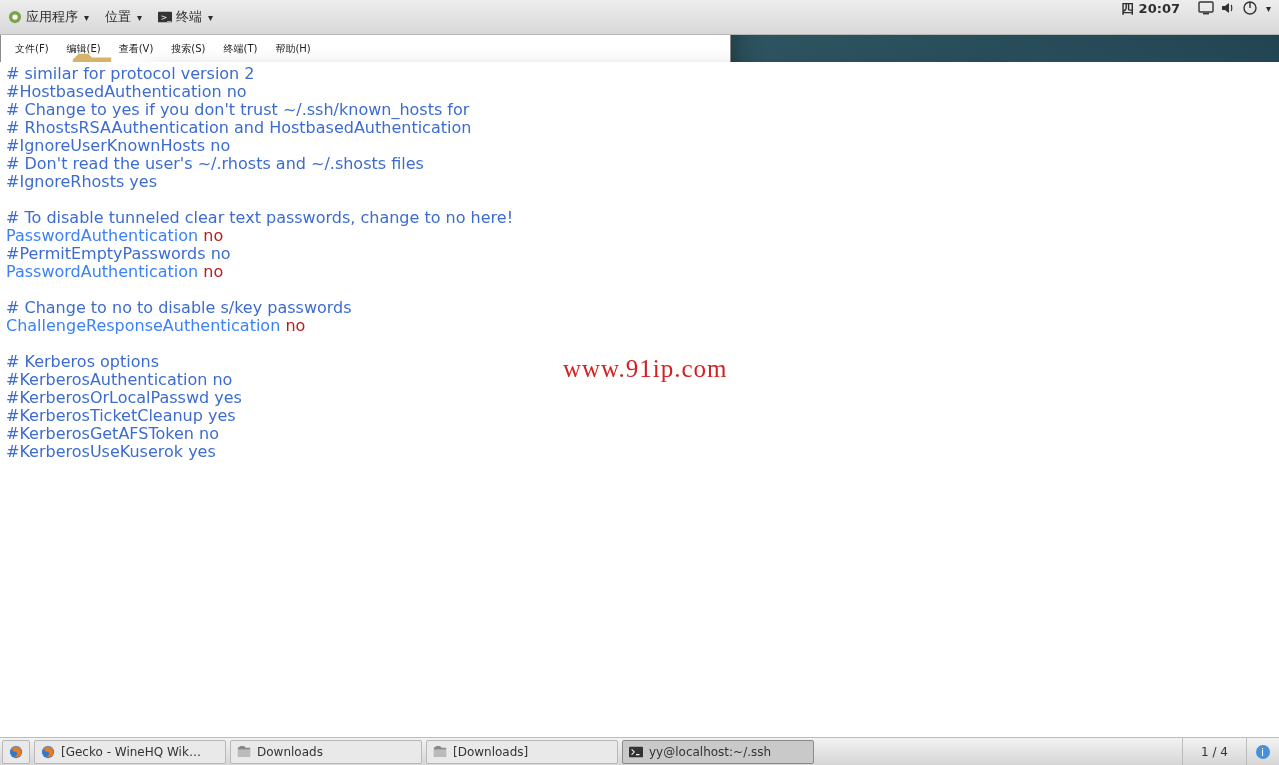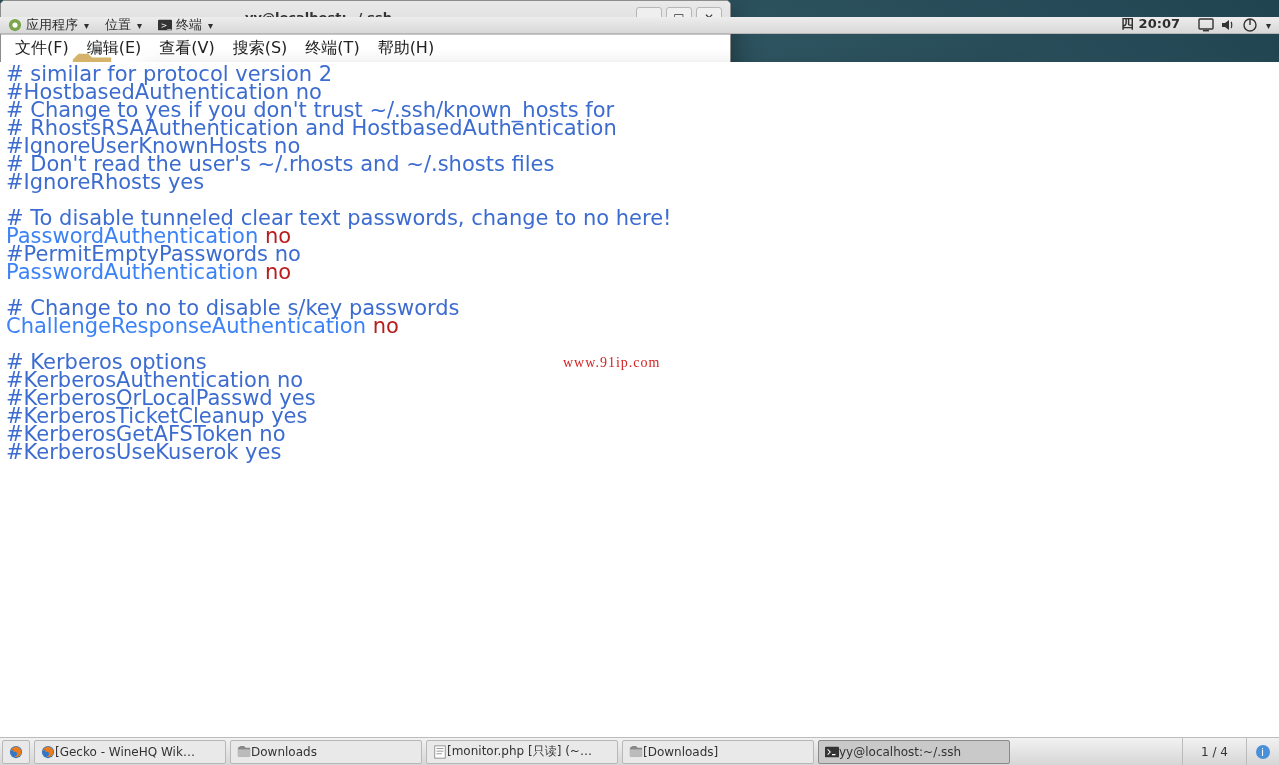--- a/index.html
+++ b/index.html
@@ -1,40 +1,40 @@
 <!DOCTYPE html>
 <html><head>
 <meta charset="utf-8">
 <style>
 *{box-sizing:border-box;margin:0;padding:0;font-family:"DejaVu Sans",sans-serif}
 html,body{width:1279px;height:765px;overflow:hidden}
 body{background:radial-gradient(ellipse at 35% 40%,#4a7a8d 0%,#2e5561 45%,#1c3d4a 100%);position:relative}
 
 
-.top-panel{position:absolute;top:17px;left:0;right:0;height:17px;background:linear-gradient(#ededed,#d8d8d8);border-bottom:1px solid #b7b7b7;display:flex;align-items:flex-end;font-size:13px;color:#2e2e2e}
+.top-panel{position:absolute;top:0;left:0;right:0;height:35px;background:linear-gradient(#ededed,#d8d8d8);border-bottom:1px solid #b7b7b7;display:flex;align-items:flex-start;font-size:13px;color:#2e2e2e}
 .top-panel .menu-item{padding:0 8px;height:100%;display:flex;align-items:center;gap:4px;cursor:pointer}
 .top-panel .menu-item svg{width:14px;height:14px}
 .top-panel .spacer{flex:1}
 .top-panel .clock{padding:0 10px;font-weight:bold}
 .tray{display:flex;align-items:center;gap:6px;padding:0 8px}
 .tray svg{width:16px;height:16px}
 .arrow{font-size:10px;margin-left:2px}
 
 
 .d-icon{position:absolute;width:84px;text-align:center;color:#fff;font-size:12px}
 .d-icon .lbl{margin-top:4px;text-shadow:0 1px 2px rgba(0,0,0,.7)}
 .d-icon svg{width:46px;height:46px}
 
 
 .centos{position:absolute;right:55px;bottom:130px;color:#b4cad2;text-align:right}
 .centos .seven{font-size:74px;font-weight:200;line-height:1}
 .centos .word{font-size:16px;letter-spacing:8px}
 
 
-.watermark{position:absolute;top:355px;left:563px;color:#d42222;font-family:"Times New Roman",serif;font-size:14px;letter-spacing:1px;z-index:60}
+.watermark{position:absolute;top:355px;left:563px;color:#d42222;font-family:"Times New Roman",serif;font-size:25px;letter-spacing:1px;z-index:60}
 
 
 .win{position:absolute;border:1px solid #8d8d8d;border-radius:5px;background:#fff;box-shadow:0 8px 24px rgba(0,0,0,.35)}
 .filewin{top:66px;left:145px;width:870px;height:500px;background:#ededed}
 .fw-toolbar{height:48px;display:flex;align-items:center;padding:0 8px;gap:6px;background:linear-gradient(#e8e8e8,#dedede);border-bottom:1px solid #c6c6c6;border-radius:5px 5px 0 0}
 .btngrp{display:flex;border:1px solid #b3b3b3;border-radius:3px;overflow:hidden;background:#f5f5f5}
 .btngrp .item{padding:6px 10px;border-right:1px solid #c8c8c8;display:flex;align-items:center;gap:4px;font-size:13px;color:#555}
 .btngrp .item:last-child{border-right:none}
 .btngrp .item.active{background:#d8d8d8}
 .fw-body{position:absolute;top:48px;bottom:0;left:0;right:0;background:#fff}
@@ -42,34 +42,34 @@
 .fw-body .peek .sz{color:#999;margin-left:6px}
 .winctrl{display:flex;gap:2px;margin-left:auto}
 .winctrl .wbtn{width:28px;height:26px;border:1px solid #b3b3b3;border-radius:3px;display:flex;align-items:center;justify-content:center;background:#f5f5f5}
 
 
 .termwin{top:131px;left:144px;width:731px;height:504px;z-index:50;background:#fff;border:1px solid #8d8d8d;border-radius:5px;box-shadow:0 10px 30px rgba(0,0,0,.45)}
 .tw-titlebar{height:34px;background:linear-gradient(#e9e9e9,#dcdcdc);border-bottom:1px solid #c6c6c6;border-radius:5px 5px 0 0;display:flex;align-items:center;font-size:13px;color:#333}
 .tw-title{flex:1;text-align:center;font-weight:bold}
 .tw-title-ctrls{display:flex;gap:4px;padding-right:8px}
 .tw-title-ctrls .wbtn{width:26px;height:22px;border:1px solid #b6b6b6;border-radius:3px;background:#efefef;display:flex;align-items:center;justify-content:center;font-size:12px}
-.tw-menubar{height:28px;display:flex;align-items:center;padding:0 6px;gap:2px;border-bottom:1px solid #d7d7d7;font-size:16px}
+.tw-menubar{height:28px;display:flex;align-items:center;padding:0 6px;gap:2px;border-bottom:1px solid #d7d7d7;font-size:10px}
 .tw-menubar .mi{padding:3px 8px;color:#222}
-.term-body{position:absolute;top:62px;left:0;right:0;bottom:0;background:#fff;font-family:"DejaVu Sans Mono",monospace;font-size:21px;line-height:18px;padding:3px 6px;white-space:pre;color:#000}
+.term-body{position:absolute;top:62px;left:0;right:0;bottom:0;background:#fff;font-family:"DejaVu Sans Mono",monospace;font-size:16px;line-height:18px;padding:3px 6px;white-space:pre;color:#000}
 .c-blue{color:#3c6ccf}
 .c-teal{color:#b91c1c}
 .c-orange{color:#3b82f6}
 .term-status{position:absolute;bottom:3px;left:6px;right:6px;font-family:"DejaVu Sans Mono",monospace;font-size:15px;display:flex}
 .term-status .left{flex:1}
 .term-status .mid{width:120px}
 .term-status .right{width:60px;text-align:right}
 
 
 .taskbar{position:absolute;bottom:0;left:0;right:0;height:28px;background:linear-gradient(#f2f2f2,#d6d6d6);border-top:1px solid #bcbcbc;display:flex;align-items:center;font-size:12px;color:#333}
-.taskbar .tb{height:24px;width:192px;border:1px solid #b8b8b8;border-radius:2px;margin:0 2px;display:flex;align-items:center;gap:0;padding:0 6px;background:#e9e9e9}
+.taskbar .tb{height:24px;width:192px;border:1px solid #b8b8b8;border-radius:2px;margin:0 2px;display:flex;align-items:center;gap:6px;padding:0 6px;background:#e9e9e9}
 .taskbar .tb.active{background:#c9c9c9;border-color:#8a8a8a}
 .taskbar .tb svg{width:14px;height:14px;flex:none}
 .taskbar .tb span{overflow:hidden;white-space:nowrap;text-overflow:ellipsis}
 .tbspacer{flex:1}
 .taskbar .ws{padding:0 18px;border-left:1px solid #bbb;border-right:1px solid #bbb;height:100%;display:flex;align-items:center}
 .taskbar .tray2{padding:0 8px;display:flex;align-items:center}
 </style>
 </head>
 <body>
 
@@ -250,29 +250,20 @@
       </div>
       <div class="tb">
         <svg viewBox="0 0 16 16">
           <path d="M1 3l3-2h4l2 2h5v10H1z" fill="#888"></path>
           <rect x="1" y="5" width="14" height="8" fill="#bbb"></rect>
         </svg>
         <span>Downloads</span>
       </div>
       <div class="tb">
         <svg viewBox="0 0 16 16">
-          <rect x="2" y="1" width="12" height="14" fill="#fff" stroke="#888"></rect>
-          <line x1="4" y1="4" x2="12" y2="4" stroke="#888"></line>
-          <line x1="4" y1="7" x2="12" y2="7" stroke="#888"></line>
-          <line x1="4" y1="10" x2="10" y2="10" stroke="#888"></line>
-        </svg>
-        <span>[monitor.php [只读] (~…</span>
-      </div>
-      <div class="tb">
-        <svg viewBox="0 0 16 16">
           <path d="M1 3l3-2h4l2 2h5v10H1z" fill="#888"></path>
           <rect x="1" y="5" width="14" height="8" fill="#bbb"></rect>
         </svg>
         <span>[Downloads]</span>
       </div>
       <div class="tb active">
         <svg viewBox="0 0 16 16">
           <rect width="16" height="12" y="2" rx="1" fill="#333"></rect>
           <path d="M3 5l3 3-3 3M8 11h4" stroke="#fff" stroke-width="1.2" fill="none"></path>
         </svg>

